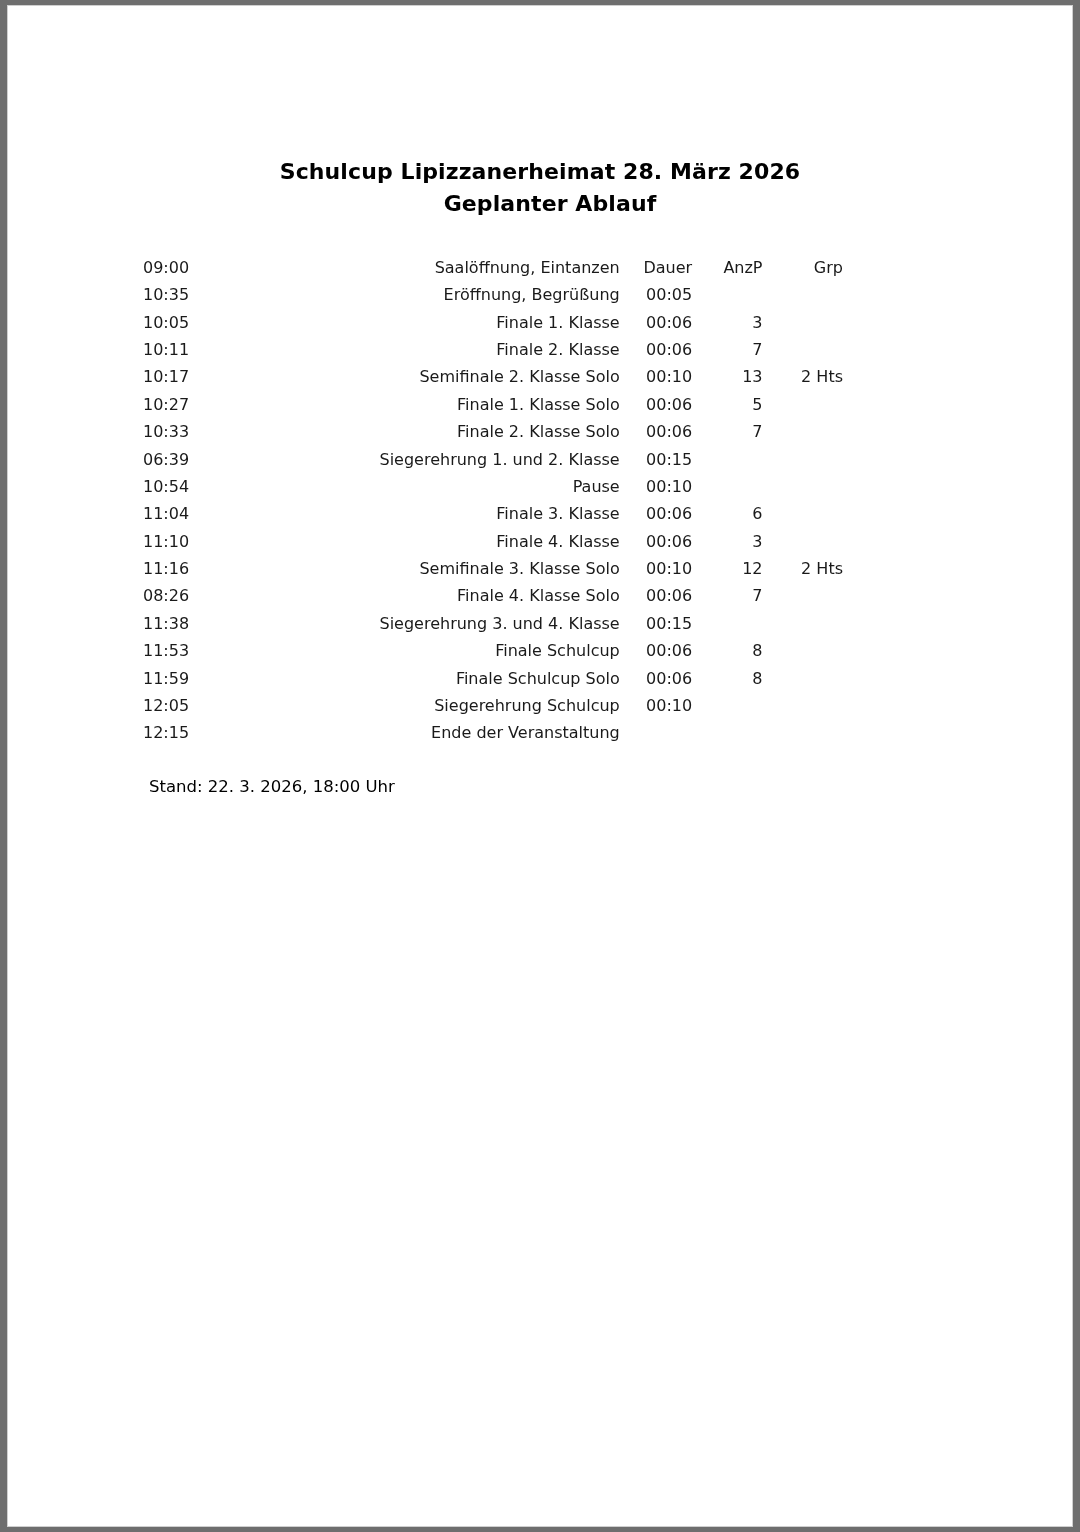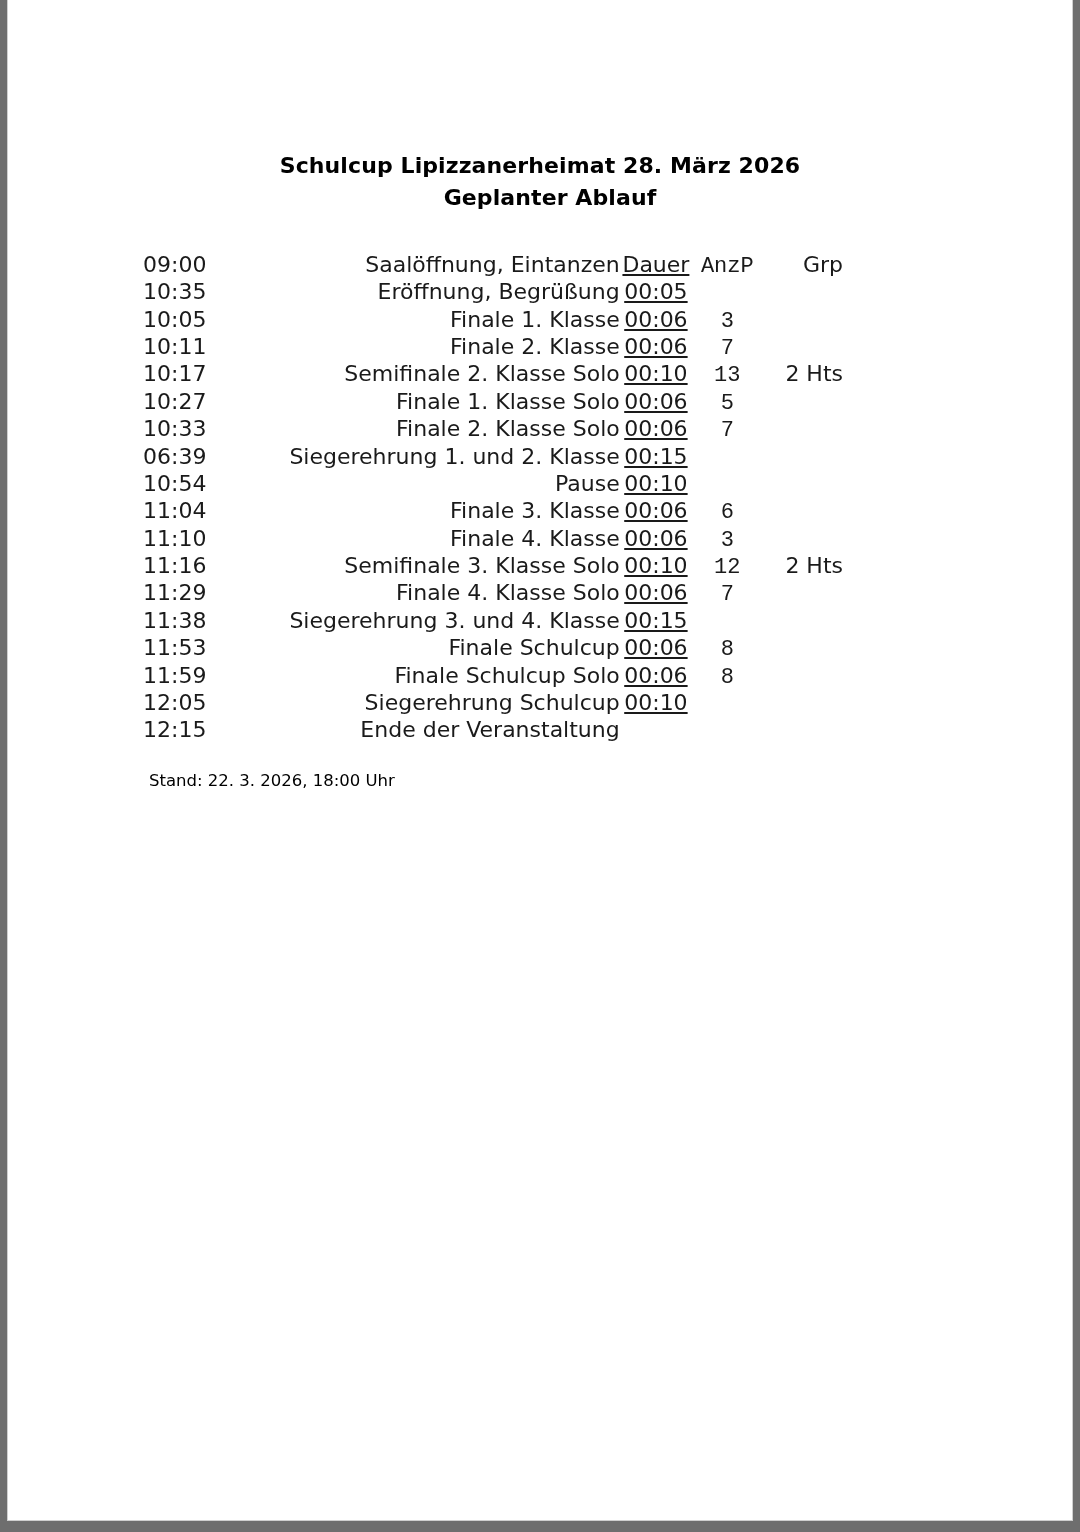--- a/index.html
+++ b/index.html
@@ -8,21 +8,21 @@
     background: #6e6e6e;
   }
   body {
     width: 1080px;
     height: 1532px;
     font-family: "DejaVu Sans", sans-serif;
   }
   .page {
     position: absolute;
     left: 8px;
-    top: 0;
+    top: 6px;
     width: 1064px;
     height: 1520px;
     background: #ffffff;
     box-shadow: 0 0 0 1px #cfcfcf;
     overflow: hidden;
   }
   .title-block {
     margin-top: 150px;
     text-align: center;
     font-weight: bold;
@@ -31,21 +31,21 @@
     line-height: 1.45;
     letter-spacing: 0.1px;
   }
   .title-line1 { display: block; }
   .title-line2 { display: block; padding-left: 20px; }
 
   .schedule {
     margin-top: 38px;
     margin-left: 135px;
     width: 700px;
-    font-size: 22px;
+    font-size: 16px;
     color: #1a1a1a;
   }
   table.schedule-table {
     border-collapse: collapse;
     width: 100%;
   }
   table.schedule-table td {
     padding: 0;
     height: 27.4px;
     vertical-align: baseline;
@@ -56,27 +56,25 @@
     text-align: left;
     padding-right: 0 !important;
   }
   .col-desc {
     width: 400px;
     text-align: right;
     padding-left: 6px !important;
   }
   .col-dauer {
     width: 72px;
-    text-align: center;
-    text-decoration: underline;
+    text-align: right;
   }
   .col-anzp {
     width: 70px;
-    text-align: center;
-    font-family: Liberation Mono, monospace;
+    text-align: right;
   }
   .col-grp {
     width: 80px;
     text-align: right;
   }
   .header-row td {
     color: #1a1a1a;
   }
   .footer-note {
     margin-top: 26px;
@@ -176,21 +174,21 @@
             <td class="col-grp"></td>
           </tr>
           <tr>
             <td class="col-time">11:16</td>
             <td class="col-desc">Semifinale 3. Klasse Solo</td>
             <td class="col-dauer">00:10</td>
             <td class="col-anzp">12</td>
             <td class="col-grp">2 Hts</td>
           </tr>
           <tr>
-            <td class="col-time">11:29</td>
+            <td class="col-time">08:26</td>
             <td class="col-desc">Finale 4. Klasse Solo</td>
             <td class="col-dauer">00:06</td>
             <td class="col-anzp">7</td>
             <td class="col-grp"></td>
           </tr>
           <tr>
             <td class="col-time">11:38</td>
             <td class="col-desc">Siegerehrung 3. und 4. Klasse</td>
             <td class="col-dauer">00:15</td>
             <td class="col-anzp"></td>

